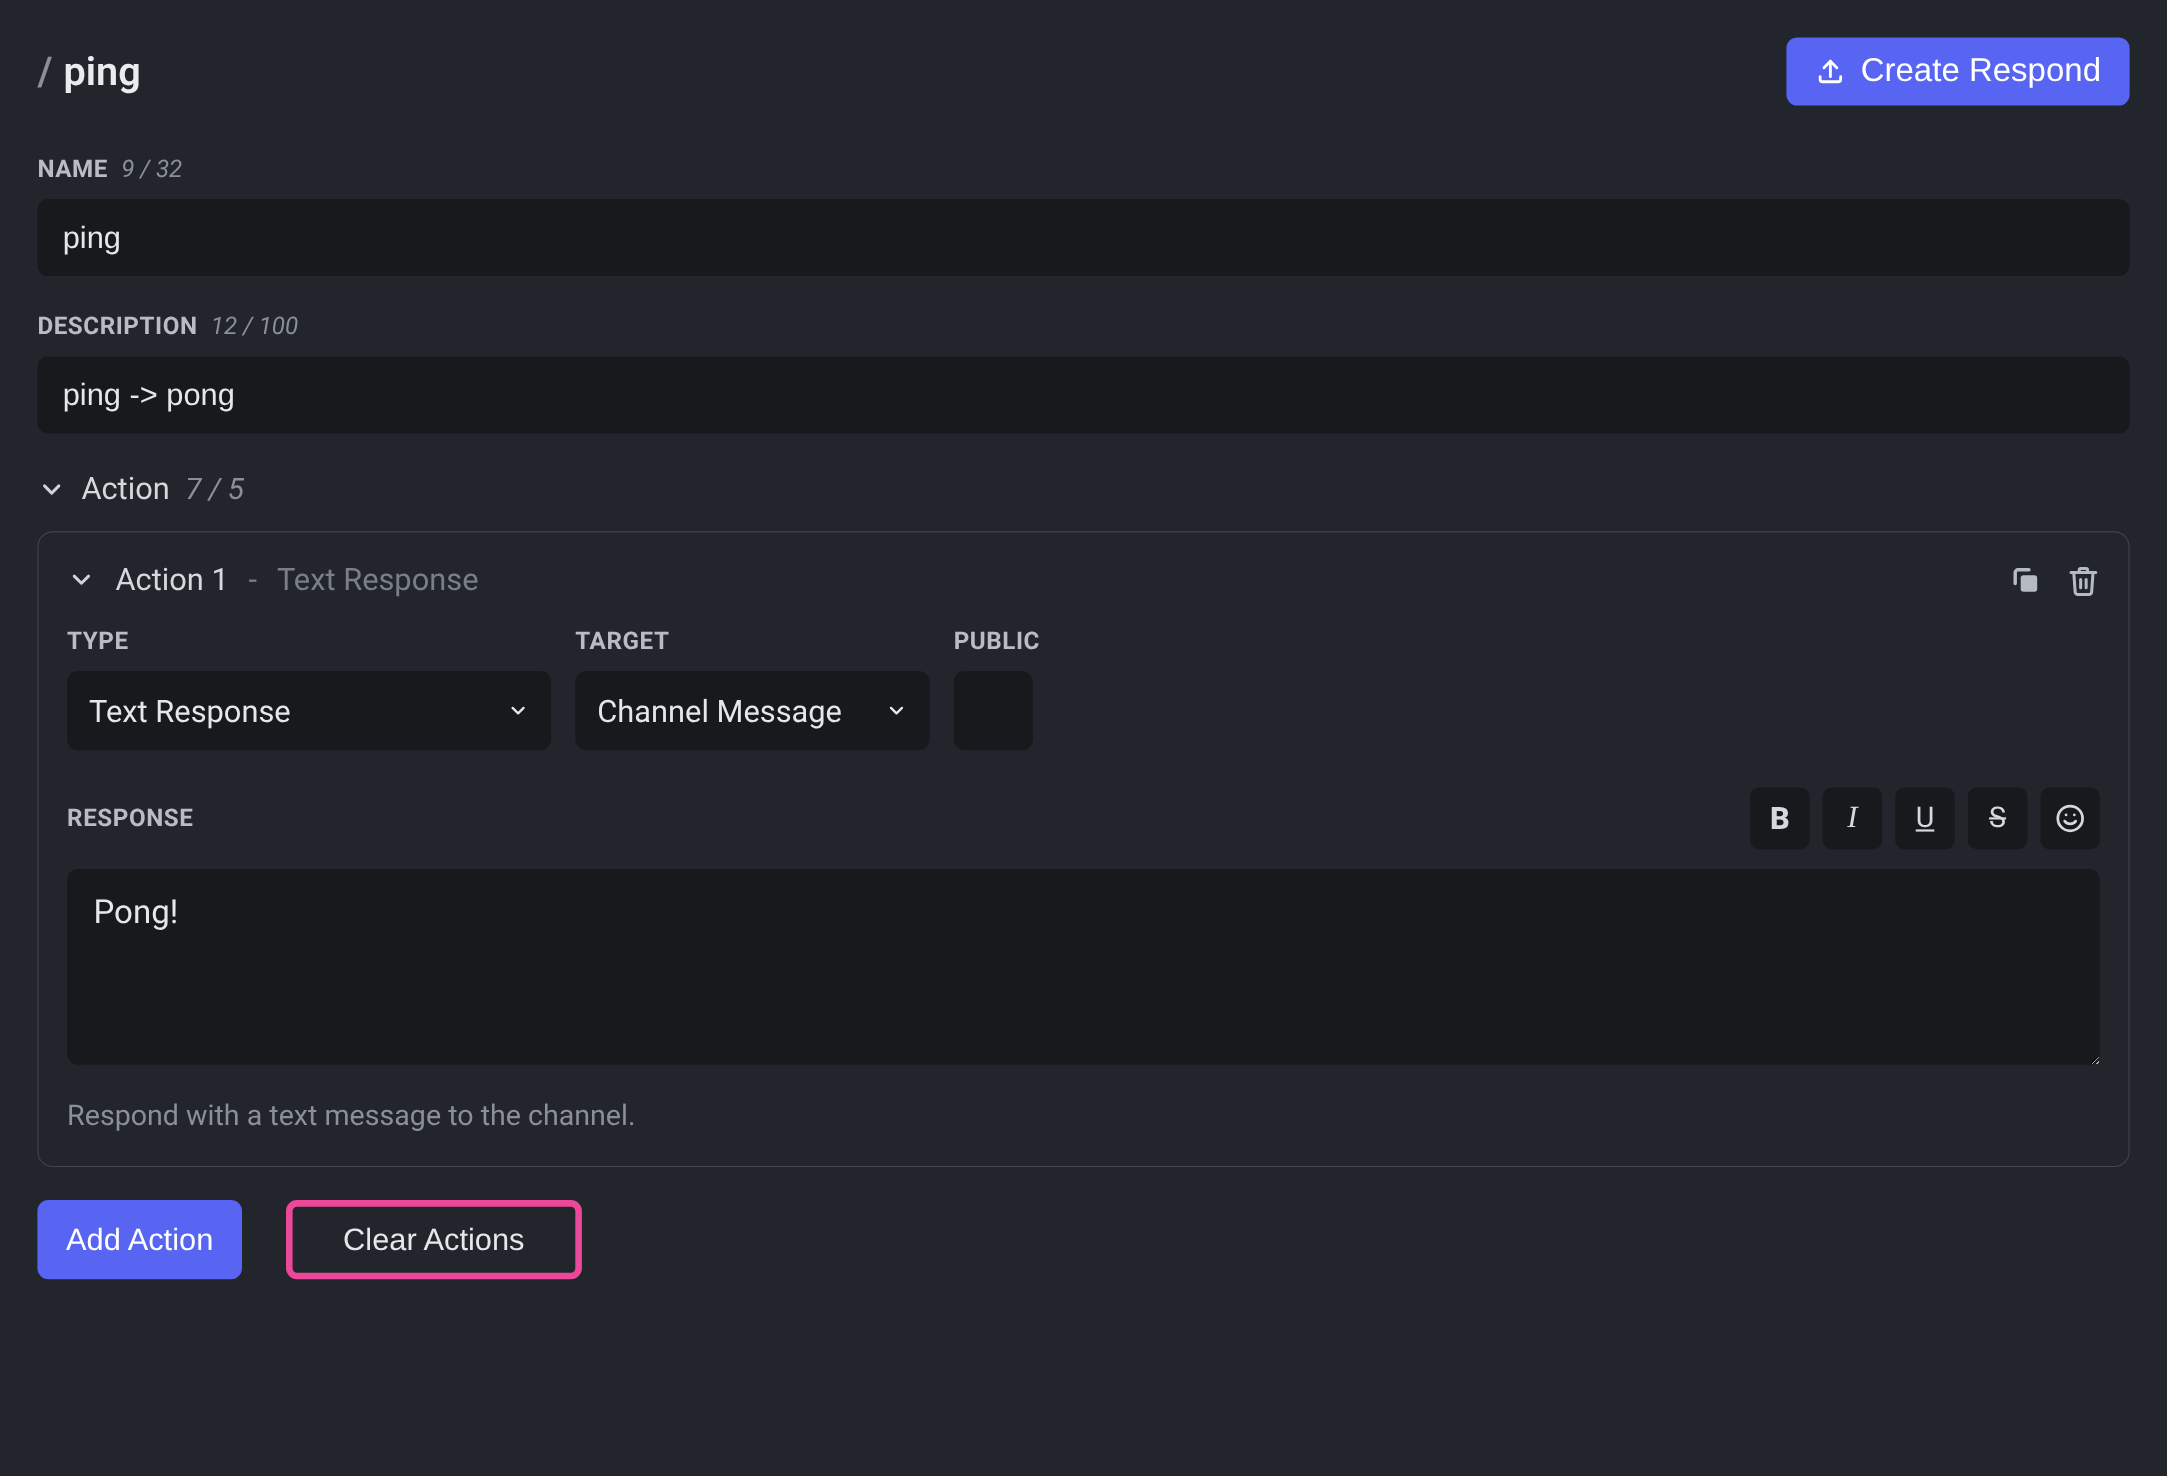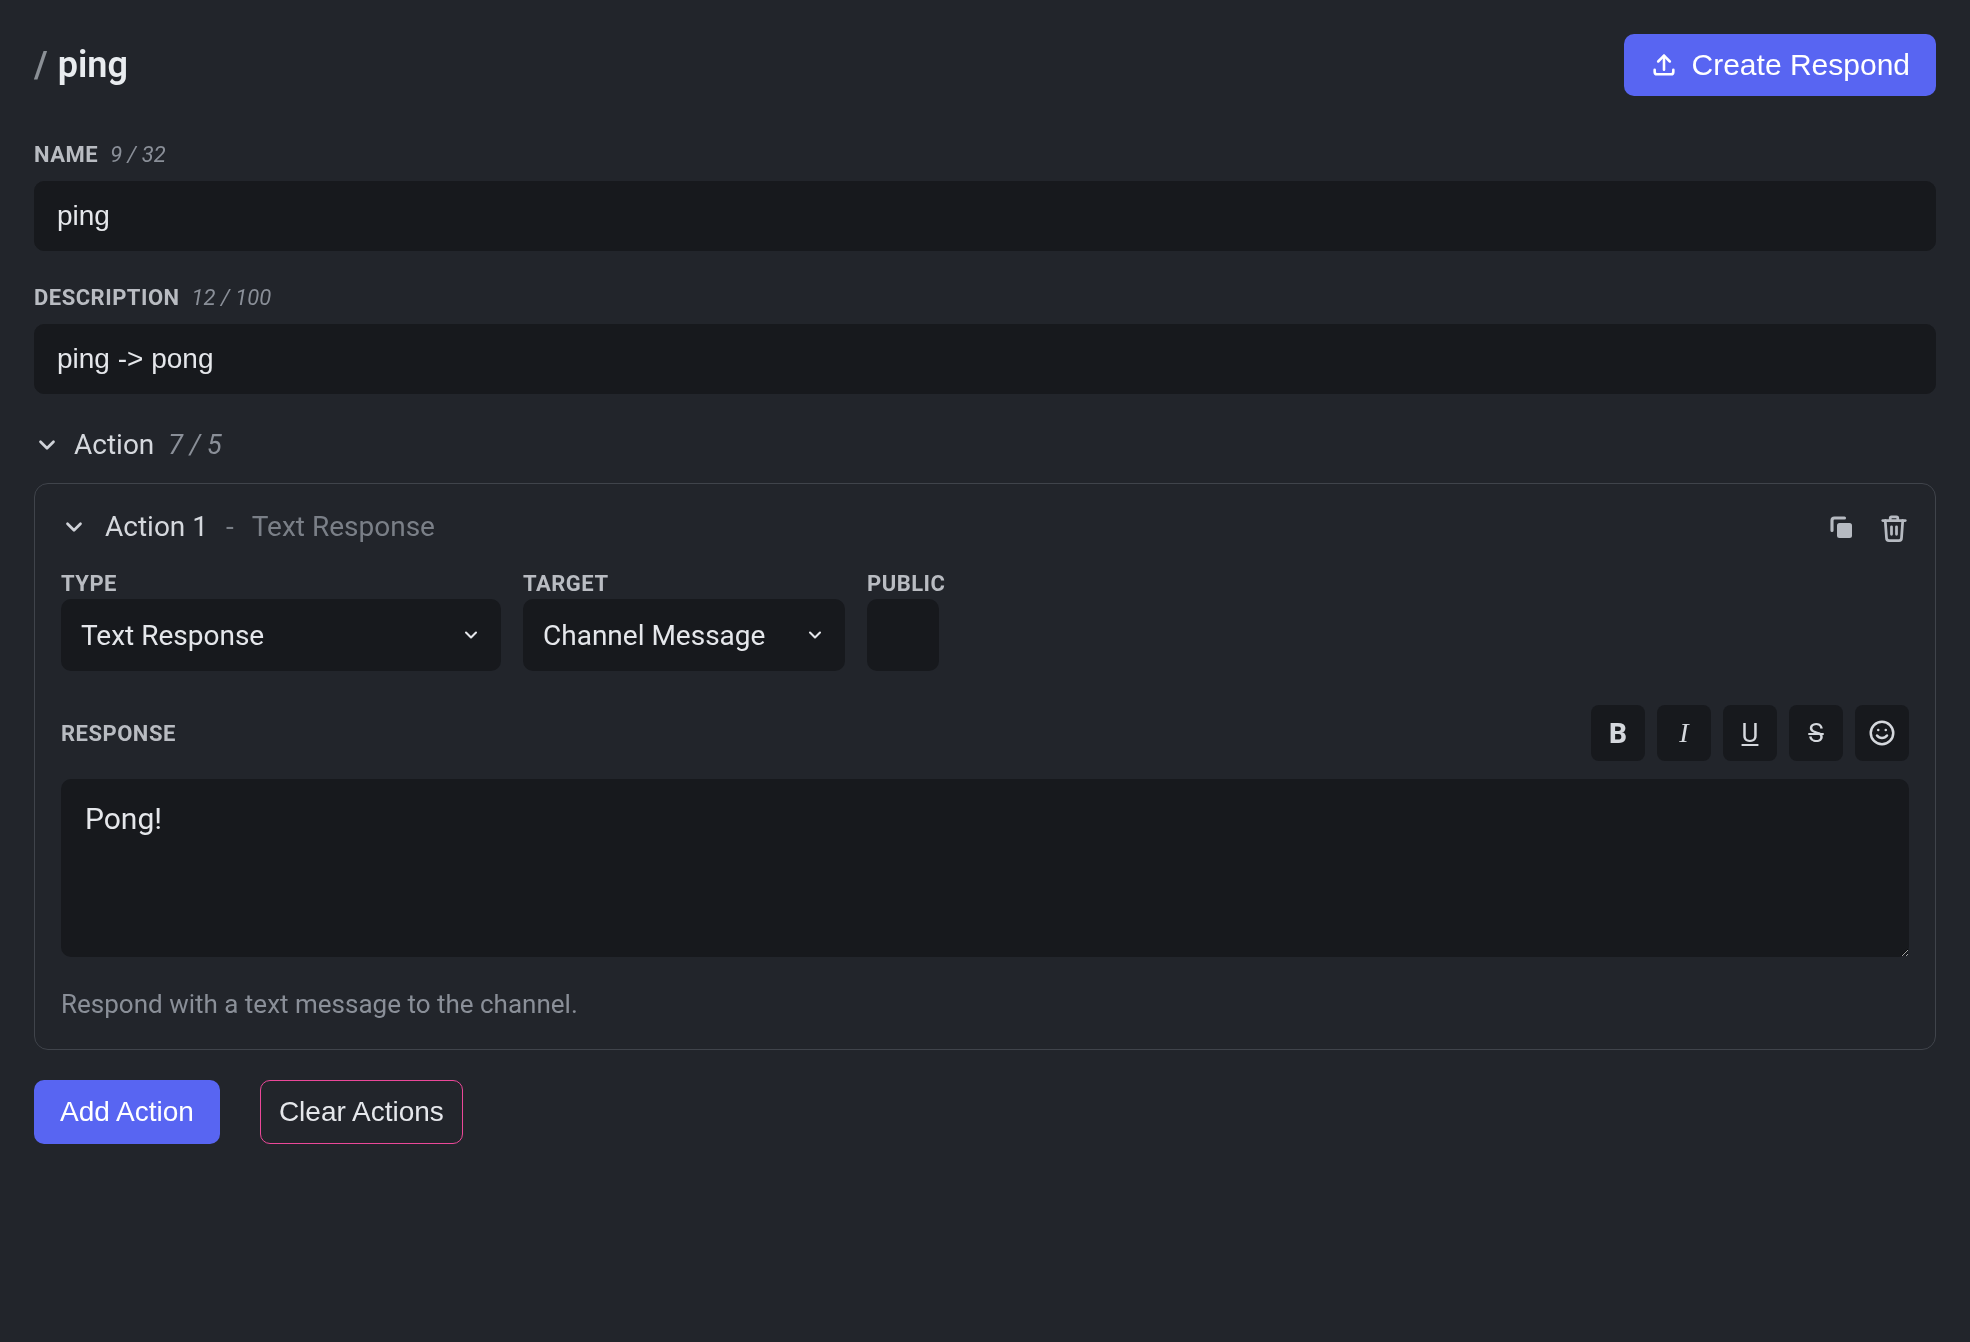--- a/index.html
+++ b/index.html
@@ -121,21 +121,21 @@
     color: #b6bac1;
     cursor: pointer;
     display: inline-flex;
   }
 
   .tri-row {
     display: flex;
     gap: 22px;
     margin-bottom: 34px;
   }
-  .tri-col { display: flex; flex-direction: column; gap: 3px; }
+  .tri-col { display: flex; flex-direction: column; gap: 14px; }
   .tri-col.type { width: 440px; }
   .tri-col.target { width: 322px; }
   .tri-col.public { width: auto; }
   .tri-label {
     font-size: 22px;
     font-weight: 700;
     letter-spacing: 0.5px;
     color: #b9bcc2;
   }
   .select-box {
@@ -206,23 +206,23 @@
     color: #fff;
     border: none;
     border-radius: 10px;
     padding: 16px 26px;
     font-size: 28px;
     cursor: pointer;
   }
   .clear-btn {
     background: transparent;
     color: #e5e7eb;
-    border: 1px solid #ec4899;
-    border-radius: 10px;
-    padding: 14px 18px;
+    border: 6px solid #ec4899;
+    border-radius: 10px;
+    padding: 14px 46px;
     font-size: 28px;
     cursor: pointer;
   }
 </style>
 </head>
 <body>
 
 <div class="page">
 
   <div class="top-row">

